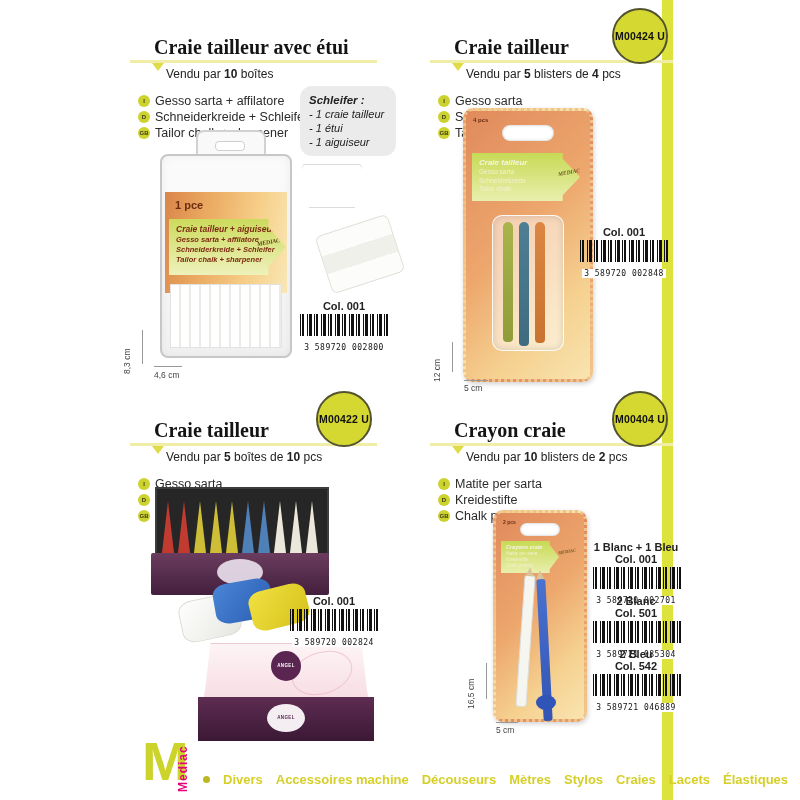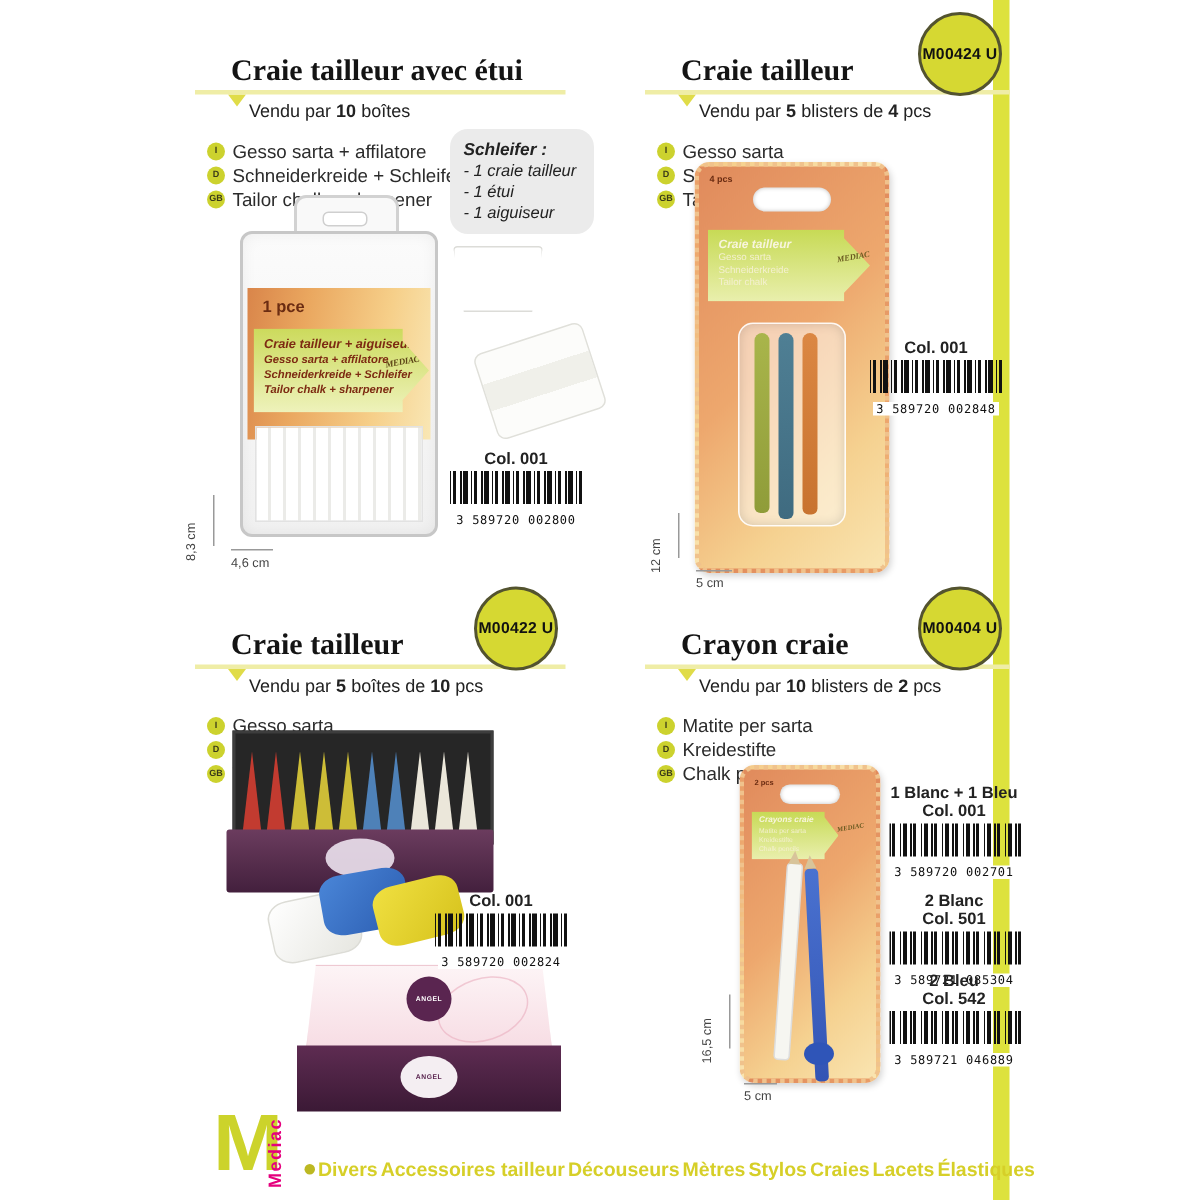--- a/index.html
+++ b/index.html
@@ -109,21 +109,21 @@
         border-left:4.5px solid transparent;border-right:4.5px solid transparent;border-bottom:9px solid #d8c49a;}
   .variant{position:absolute;width:86px;text-align:center;}
   .variant .vl{font:bold 11px "Liberation Sans",sans-serif;color:#222;white-space:nowrap;}
   .variant .vc{font:bold 11px "Liberation Sans",sans-serif;color:#222;margin-bottom:2px;}
 
   
   .logo-m{position:absolute;left:142px;top:734px;font:bold 56px/56px "Liberation Sans",sans-serif;color:#ccd32b;
         transform:scaleY(.95);}
   .logo-name{position:absolute;left:176px;top:744px;height:48px;writing-mode:vertical-rl;transform:rotate(180deg);
         font:bold 12px "Liberation Sans",sans-serif;color:#e5007e;letter-spacing:1px;}
-  .cats{position:absolute;left:203px;top:772px;display:flex;align-items:center;gap:2px;
+  .cats{position:absolute;left:203px;top:772px;display:flex;align-items:center;gap:13px;
         font:bold 13px "Liberation Sans",sans-serif;color:#d6cf28;white-space:nowrap;}
   .dot{width:7px;height:7px;border-radius:50%;background:#bcb822;flex:0 0 7px;}
 </style>
 </head>
 <body>
 
 <div class="page">
   <div class="vbar"></div>
 
   <section class="sec" style="left:130px;top:12px;width:247px;height:380px;">
@@ -331,21 +331,21 @@
       <div class="pencil" style="left:24px;top:62px;width:9px;height:130px;background:#f6f6f1;border:1px solid #ddd;transform:rotate(4deg);"></div>
       <div class="pencil" style="left:44px;top:66px;width:9px;height:142px;background:linear-gradient(180deg,#4a72d0,#3354b4);transform:rotate(-3deg);"></div>
       <div style="position:absolute;left:40px;top:182px;width:20px;height:15px;border-radius:50%;background:#2f55b8;"></div>
     </div>
 
     <div class="tickv" style="left:56px;top:268px;height:36px;"></div>
     <span class="dimv" style="left:46px;top:304px;">16,5 cm</span>
     <div class="tickh" style="left:66px;top:327px;width:22px;"></div>
     <span class="dimh" style="left:66px;top:330px;">5 cm</span>
 
-    <div class="variant" style="left:163px;top:128px;">
+    <div class="variant" style="left:163px;top:146px;">
       <div class="vl">1 Blanc + 1 Bleu</div>
       <div class="vc">Col. 001</div>
       <div class="bars"></div>
       <div class="bc-num">3 589720 002701</div>
     </div>
     <div class="variant" style="left:163px;top:200px;">
       <div class="vl">2 Blanc</div>
       <div class="vc">Col. 501</div>
       <div class="bars"></div>
       <div class="bc-num">3 589721 085304</div>
@@ -356,21 +356,21 @@
       <div class="bars"></div>
       <div class="bc-num">3 589721 046889</div>
     </div>
   </section>
 
   <div class="logo-m">M</div>
   <div class="logo-name">Mediac</div>
   <div class="cats">
     <span class="dot"></span>
     <span>Divers</span>
-    <span>Accessoires tailleur</span>
+    <span>Accessoires machine</span>
     <span>Découseurs</span>
     <span>Mètres</span>
     <span>Stylos</span>
     <span>Craies</span>
     <span>Lacets</span>
     <span>Élastiques</span>
 
   </div>
 </div>
 

